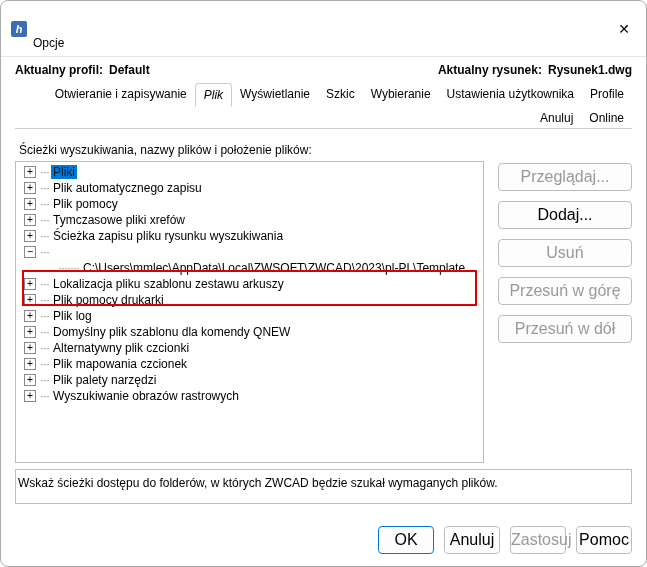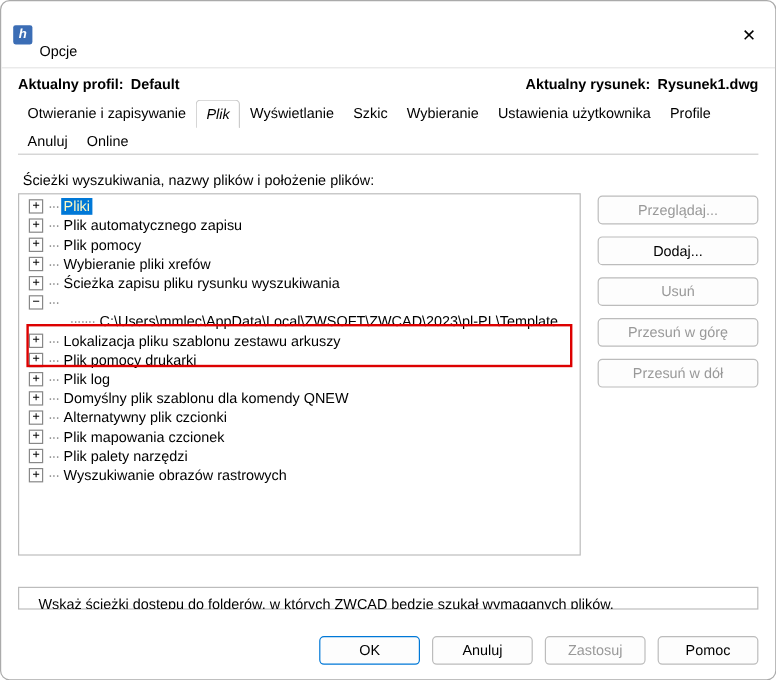--- a/index.html
+++ b/index.html
@@ -52,20 +52,21 @@
     font-weight: bold;
   }
   .inforow .group { display: flex; gap: 6px; }
   .inforow .group:first-child { flex: 1; }
   .tabs {
     display: flex;
     flex-wrap: wrap;
     padding: 4px 14px 0 14px;
     position: relative;
     gap: 0;
+    justify-content: flex-end;
   }
   .tab {
     padding: 4px 8px;
     cursor: pointer;
     white-space: nowrap;
     position: relative;
   }
   .tab.active {
     border: 1px solid #ccc;
     border-bottom: 1px solid #fff;
@@ -132,21 +133,21 @@
   .dots {
     color: #888;
     margin-right: 2px;
     letter-spacing: -1px;
   }
   .nodelabel {
     padding: 0 2px;
   }
   .nodelabel.selected {
     background: #0078d7;
-    color: #fef9c3;
+    color: #0f172a;
   }
   .redbox {
     position: absolute;
     border: 2px solid #d00;
     top: 108px;
     left: 6px;
     right: 6px;
     height: 36px;
     pointer-events: none;
   }
@@ -154,46 +155,46 @@
     display: flex;
     flex-direction: column;
     gap: 10px;
     width: 134px;
     padding-top: 2px;
   }
   .btn {
     border: 1px solid #bcbcbc;
     border-radius: 4px;
     background: #fdfdfd;
-    font-size: 12px;
+    font-size: 16px;
     padding: 4px 0;
     text-align: center;
     cursor: pointer;
   }
   .btn.disabled {
     color: #999;
     cursor: default;
   }
   .btn.default {
     border: 1.5px solid #0078d7;
   }
   .helptext {
-    margin-top: 26px;
+    margin-top: 6px;
     border: 1px solid #bcbcbc;
-    padding: 6px 16px;
+    padding: 6px 2px;
     height: 56px;
     overflow: auto;
   }
   .footer {
     display: flex;
     justify-content: flex-end;
     gap: 10px;
     padding: 12px 14px;
   }
-  .footer .btn { width: 84px; }
+  .footer .btn { width: 56px; }
   
   .tree-container::-webkit-scrollbar { width: 16px; }
   .tree-container::-webkit-scrollbar-thumb { background: #cfcfcf; border-radius: 2px; }
   .tree-container::-webkit-scrollbar-track { background: #f1f1f1; }
 </style>
 </head>
 <body>
 
 <div class="window">
 
@@ -244,21 +245,21 @@
               <span class="nodelabel">Plik automatycznego zapisu</span>
             </li>
             <li class="node indent1">
               <span class="exp">+</span>
               <span class="dots">···</span>
               <span class="nodelabel">Plik pomocy</span>
             </li>
             <li class="node indent1">
               <span class="exp">+</span>
               <span class="dots">···</span>
-              <span class="nodelabel">Wybieranie pliki xrefów</span>
+              <span class="nodelabel">Tymczasowe pliki xrefów</span>
             </li>
             <li class="node indent1">
               <span class="exp">+</span>
               <span class="dots">···</span>
               <span class="nodelabel">Ścieżka zapisu pliku rysunku wyszukiwania</span>
             </li>
             <li class="node indent1">
               <span class="exp">−</span>
               <span class="dots">···</span>
             </li>

